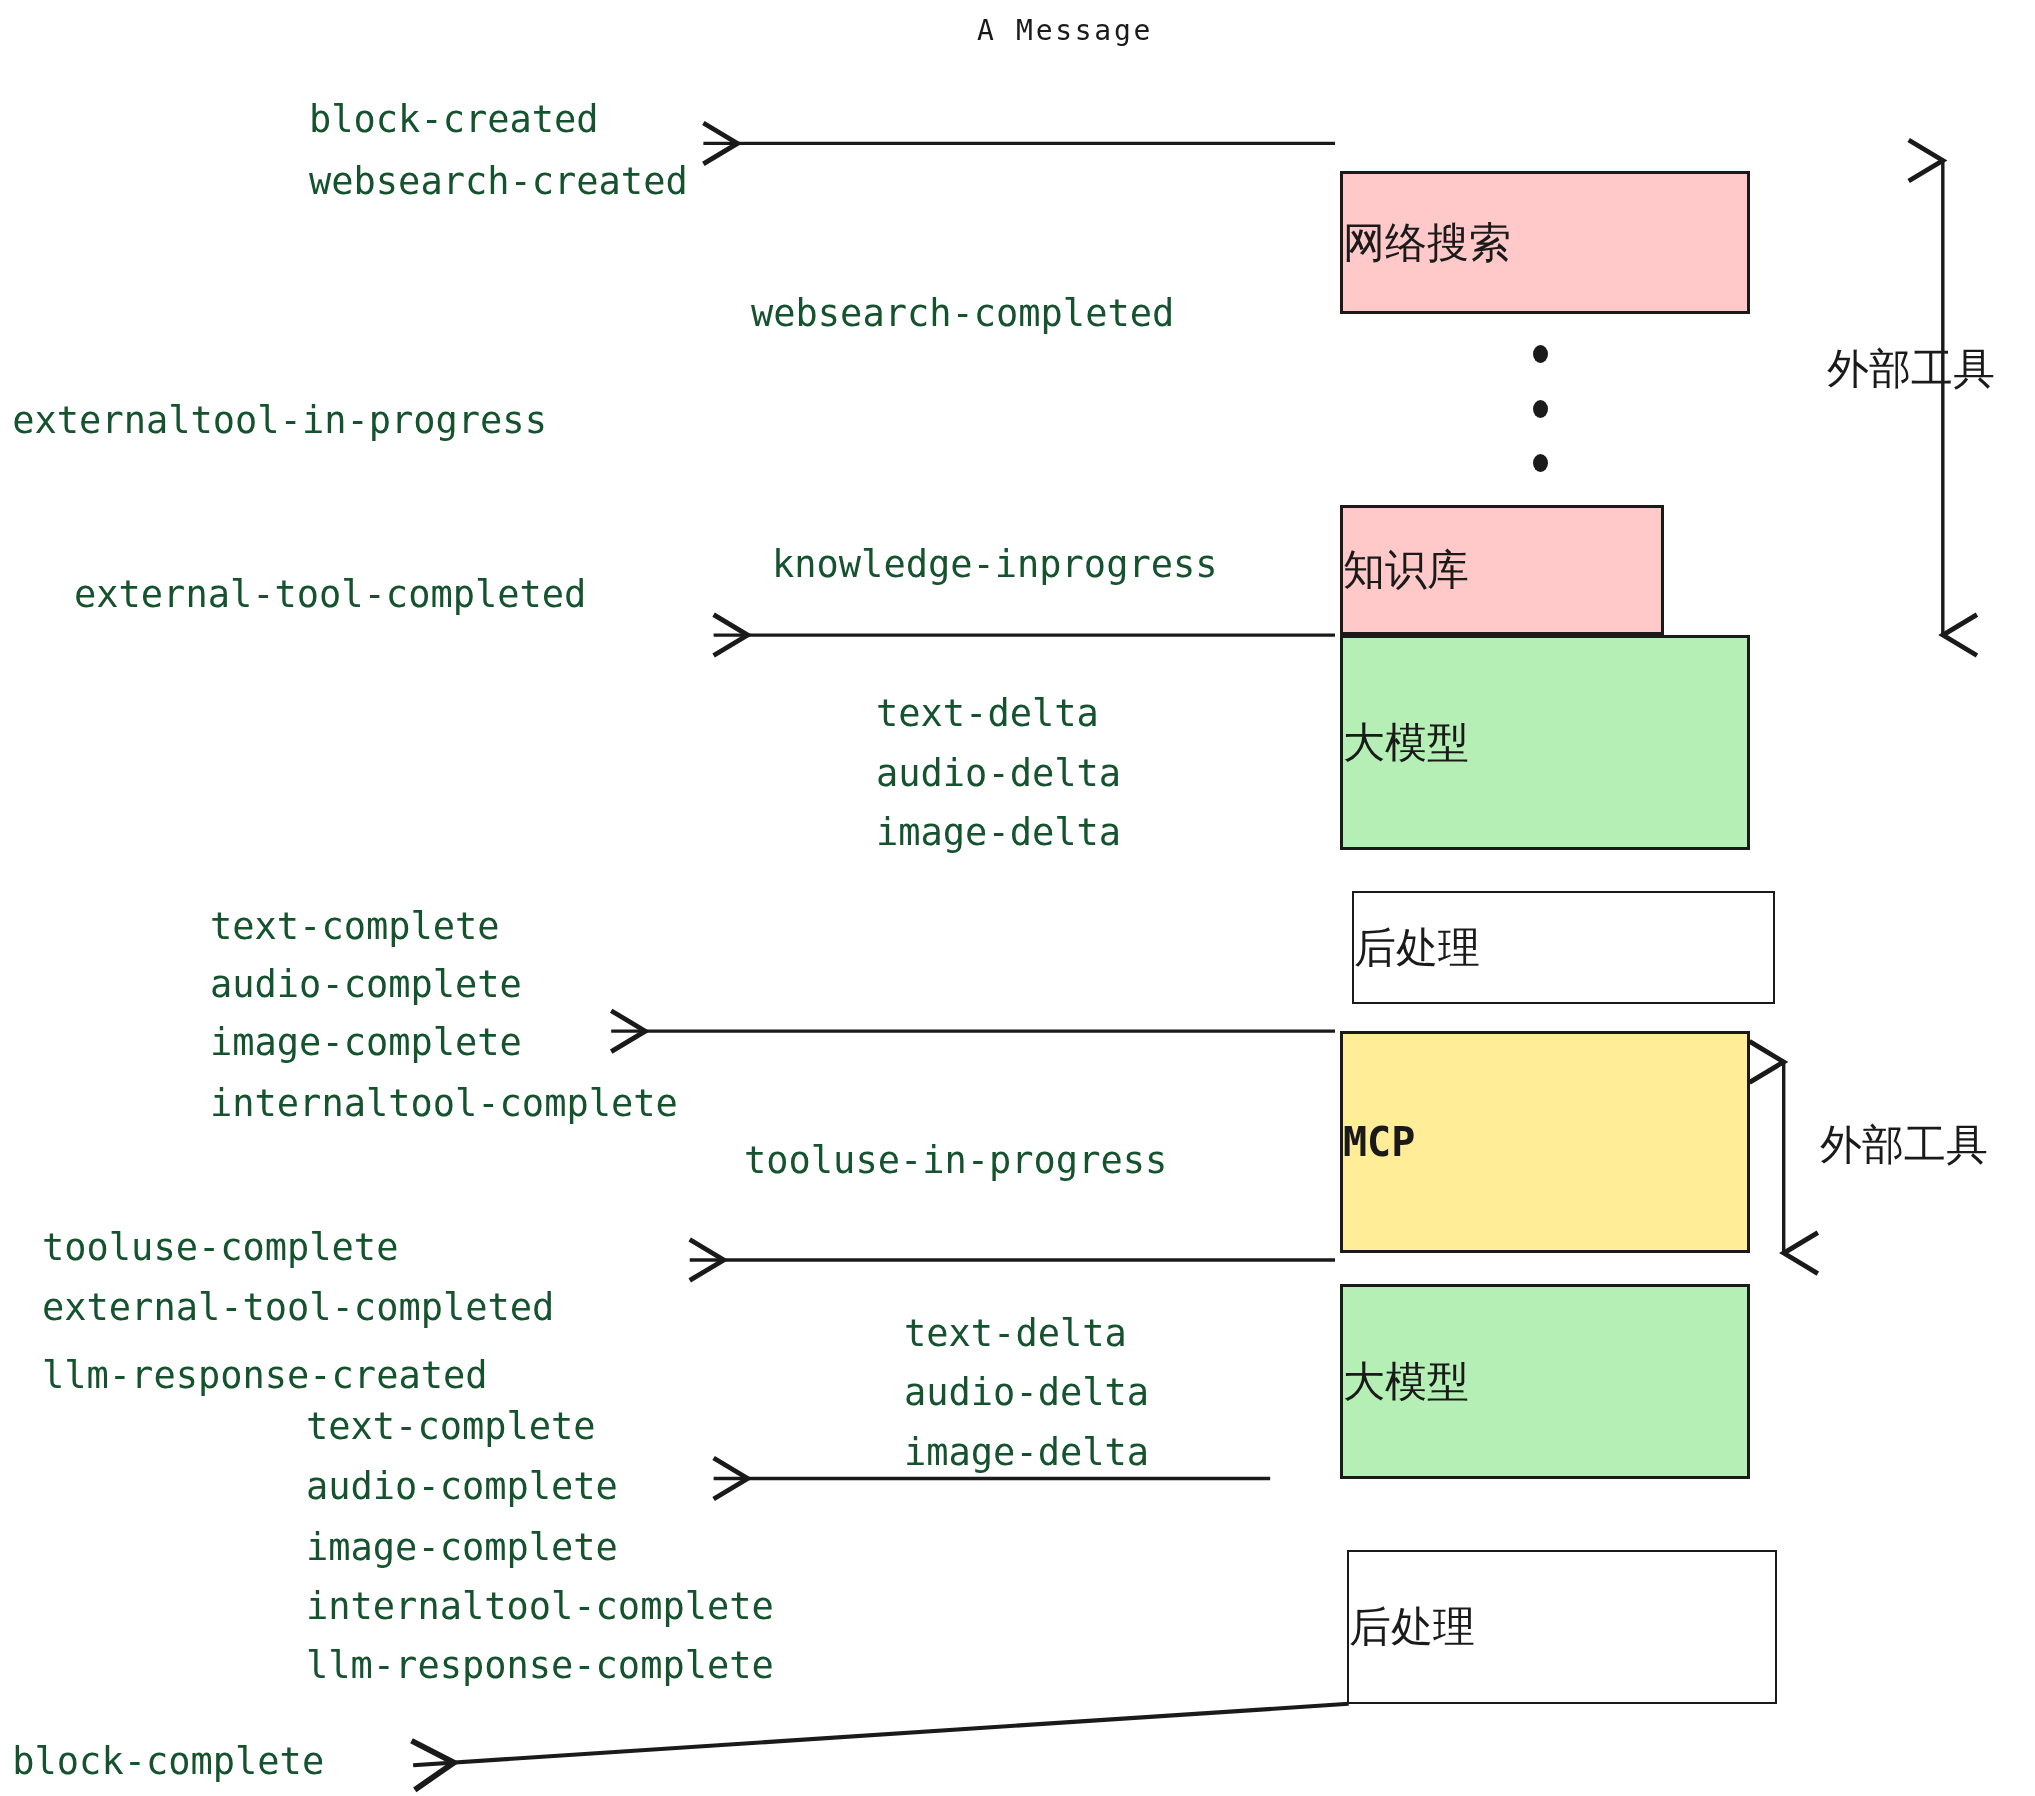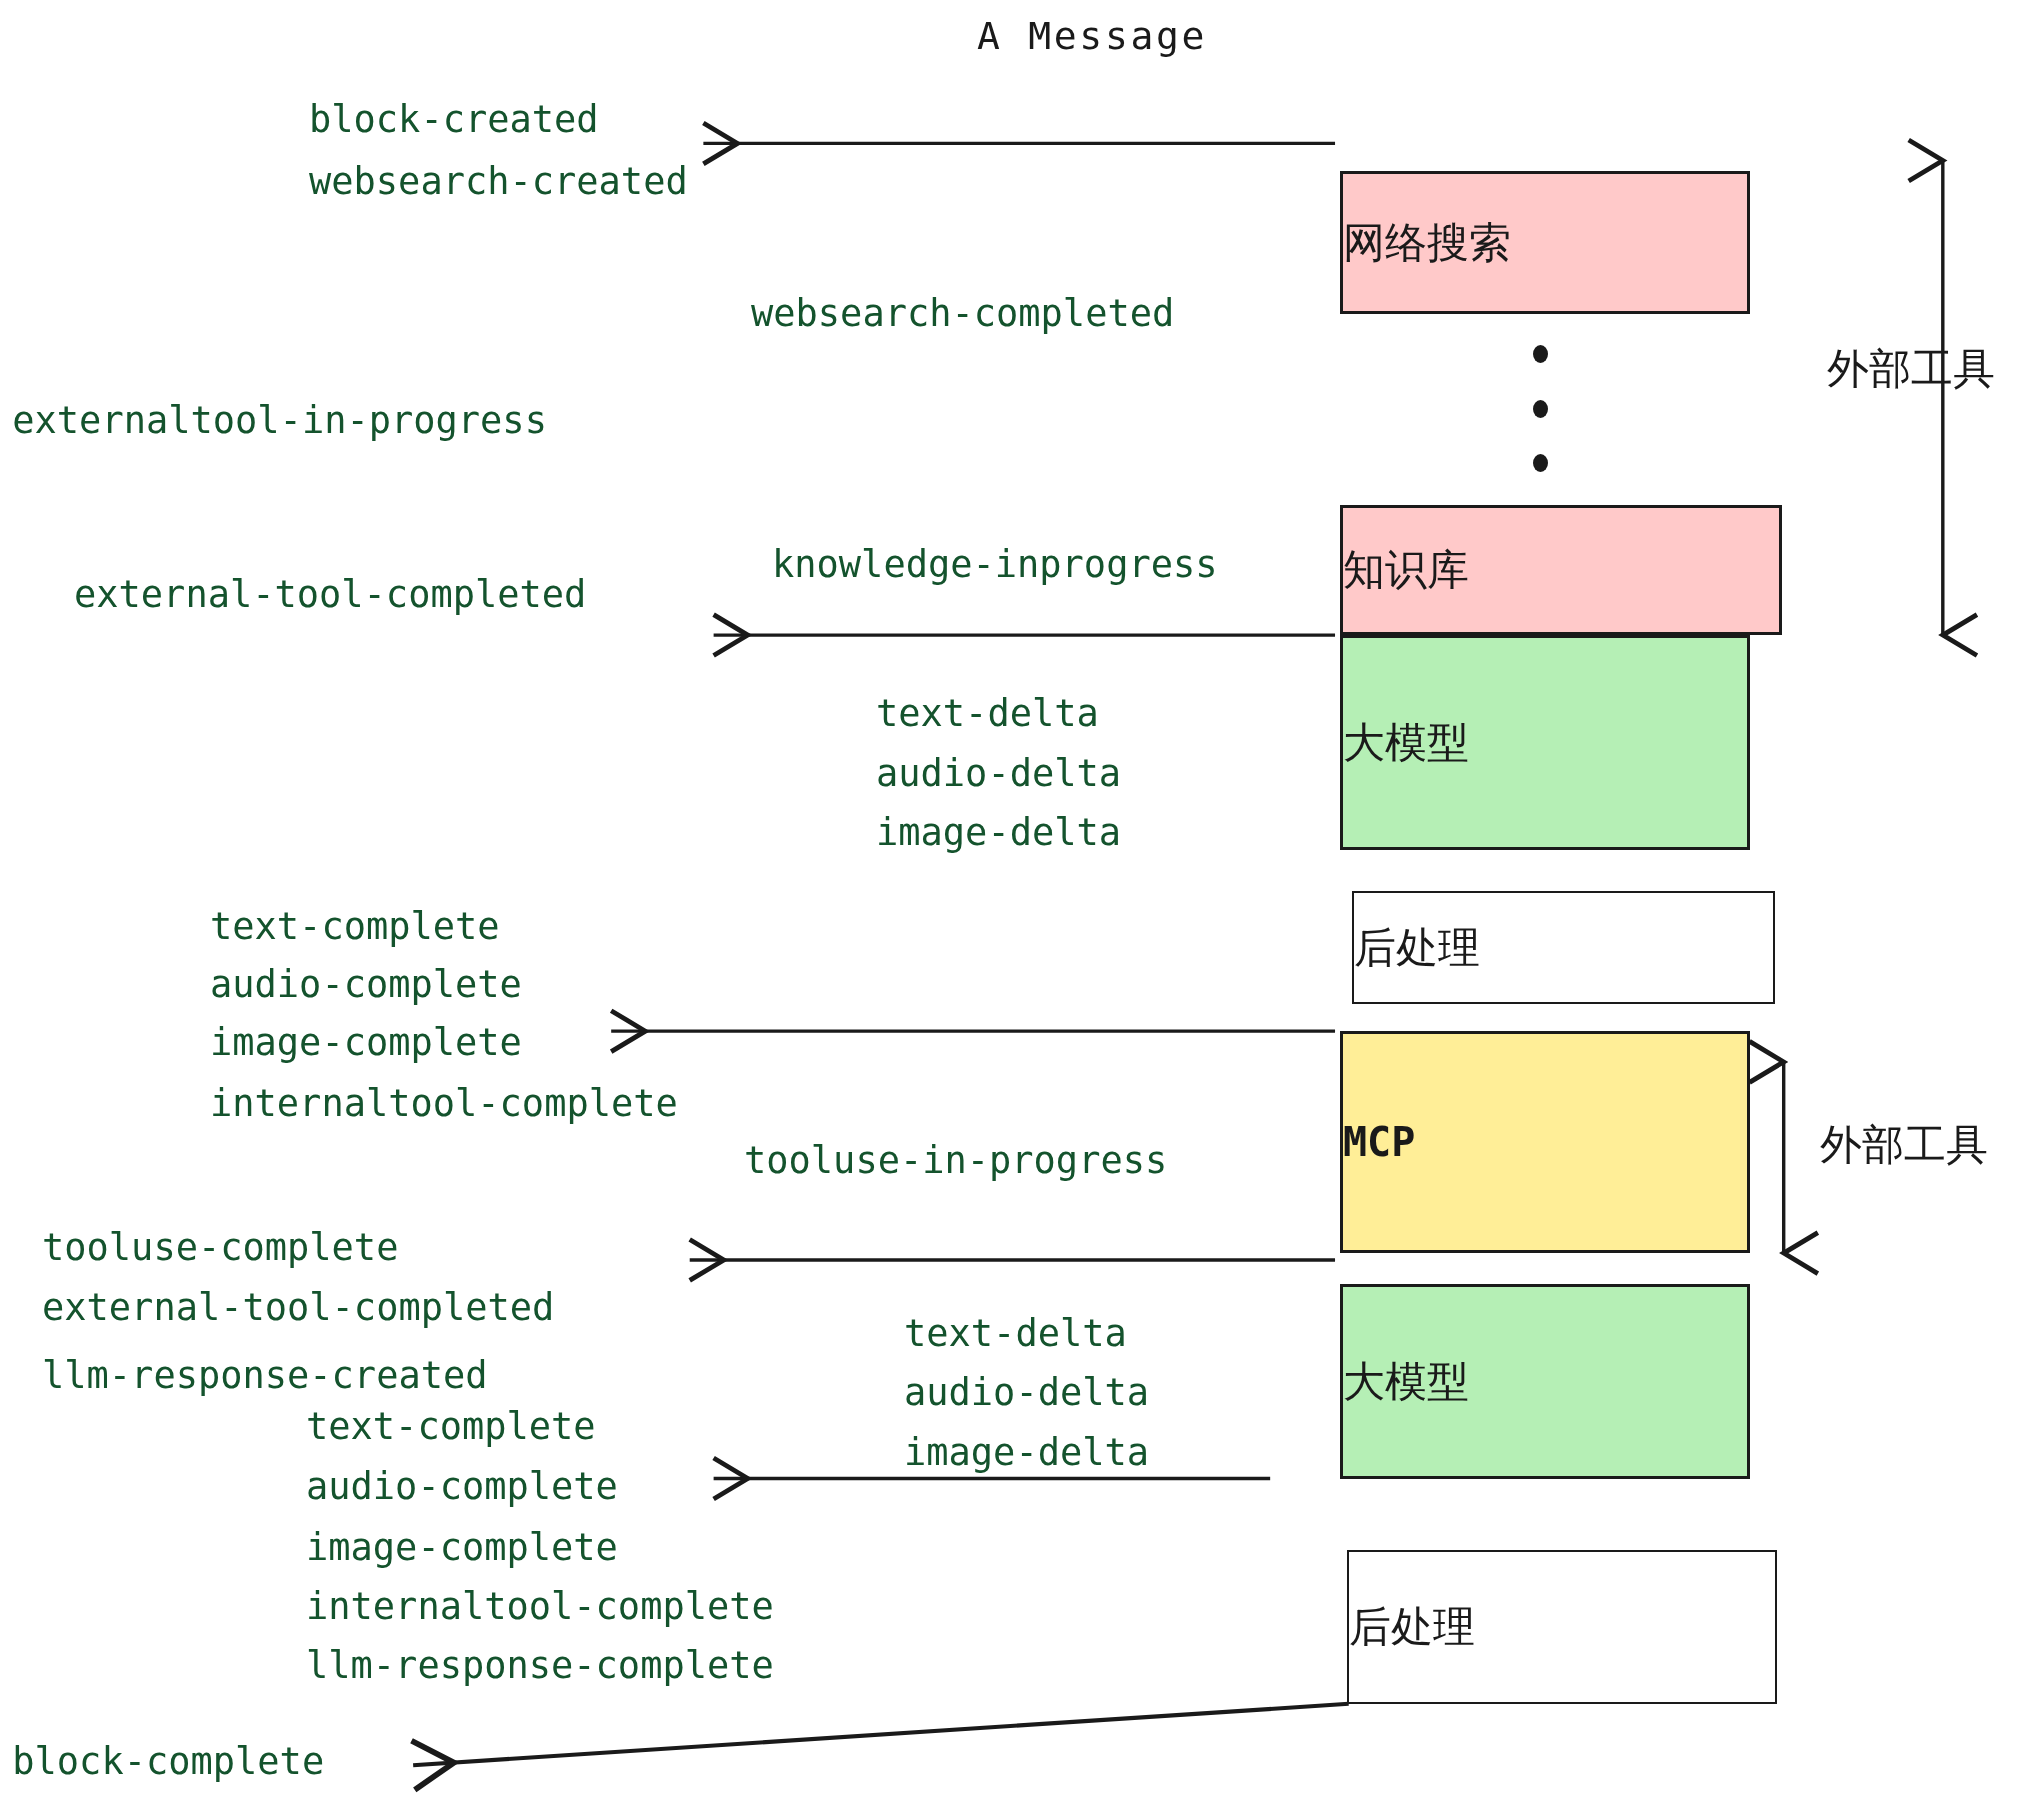--- a/index.html
+++ b/index.html
@@ -15,21 +15,21 @@
     font-family:"DejaVu Sans Mono","Liberation Mono",monospace;
     font-size:37px;
     color:#14532d;
     white-space:nowrap;
     letter-spacing:0px;
     line-height:1;
   }
   .title{
     position:absolute;
     font-family:"DejaVu Sans Mono","Liberation Mono",monospace;
-    font-size:38px;
+    font-size:28px;
     color:#1a1a1a;
     white-space:nowrap;
     letter-spacing:2.7px;
   }
   .cjk{
     position:absolute;
     font-family:"DejaVu Sans","Liberation Sans",sans-serif;
     font-size:42px;
     color:#1a1a1a;
     white-space:nowrap;
@@ -103,21 +103,21 @@
   </svg>
 
   <div class="box" style="left:1340px;top:171px;width:410px;height:143px;background:#FFC9C9;">
     <span>网络搜索</span>
   </div>
 
   <div class="dot" style="left:1533px;top:345px;"></div>
   <div class="dot" style="left:1533px;top:400px;"></div>
   <div class="dot" style="left:1533px;top:454px;"></div>
 
-  <div class="box" style="left:1340px;top:505px;width:442px;height:130px;background:#FFC9C9;">
+  <div class="box" style="left:1340px;top:505px;width:324px;height:130px;background:#FFC9C9;">
     <span>知识库</span>
   </div>
 
   <div class="box" style="left:1340px;top:635px;width:410px;height:215px;background:#B5EFB5;">
     <span>大模型</span>
   </div>
 
   <div class="box" style="left:1352px;top:891px;width:423px;height:113px;background:#FFFFFF;border-width:2.7px;">
     <span>后处理</span>
   </div>

